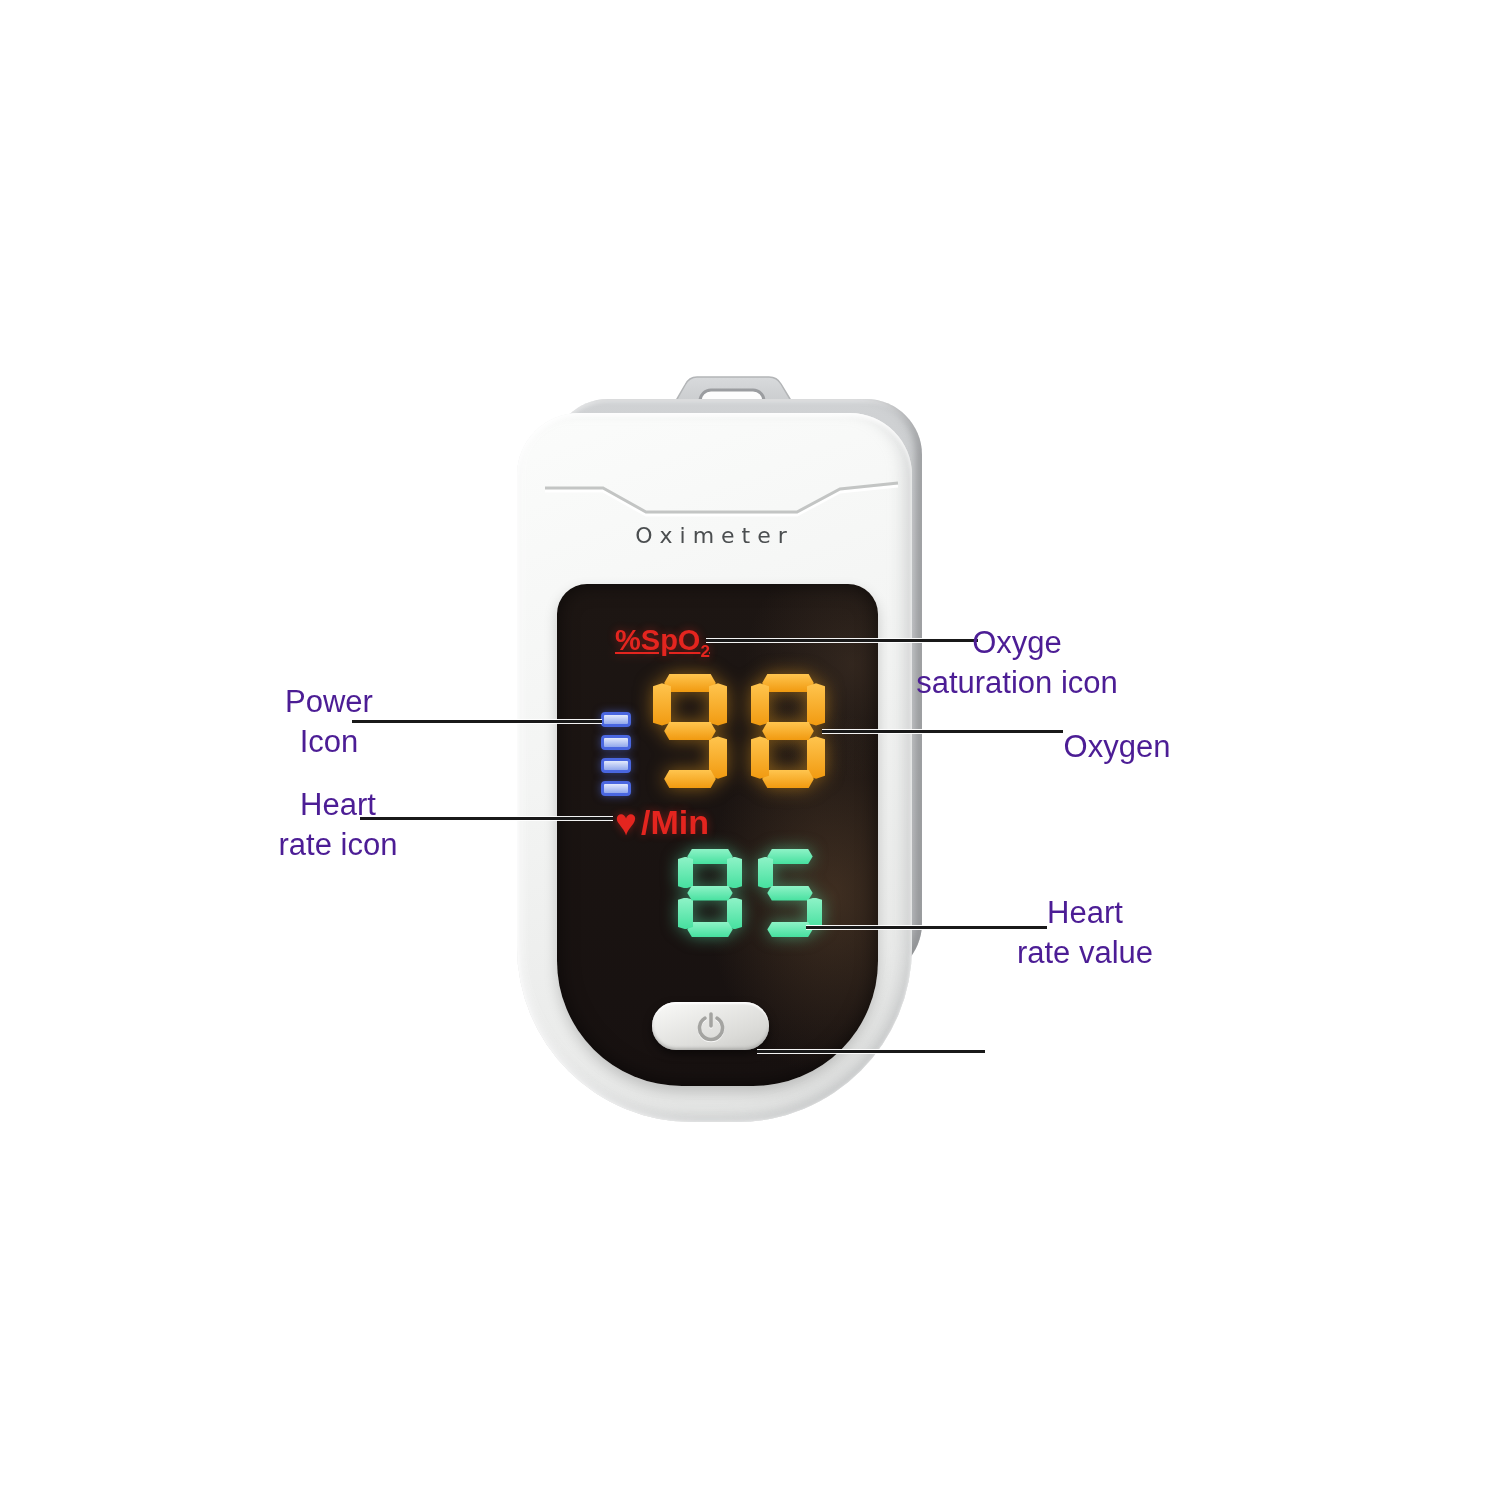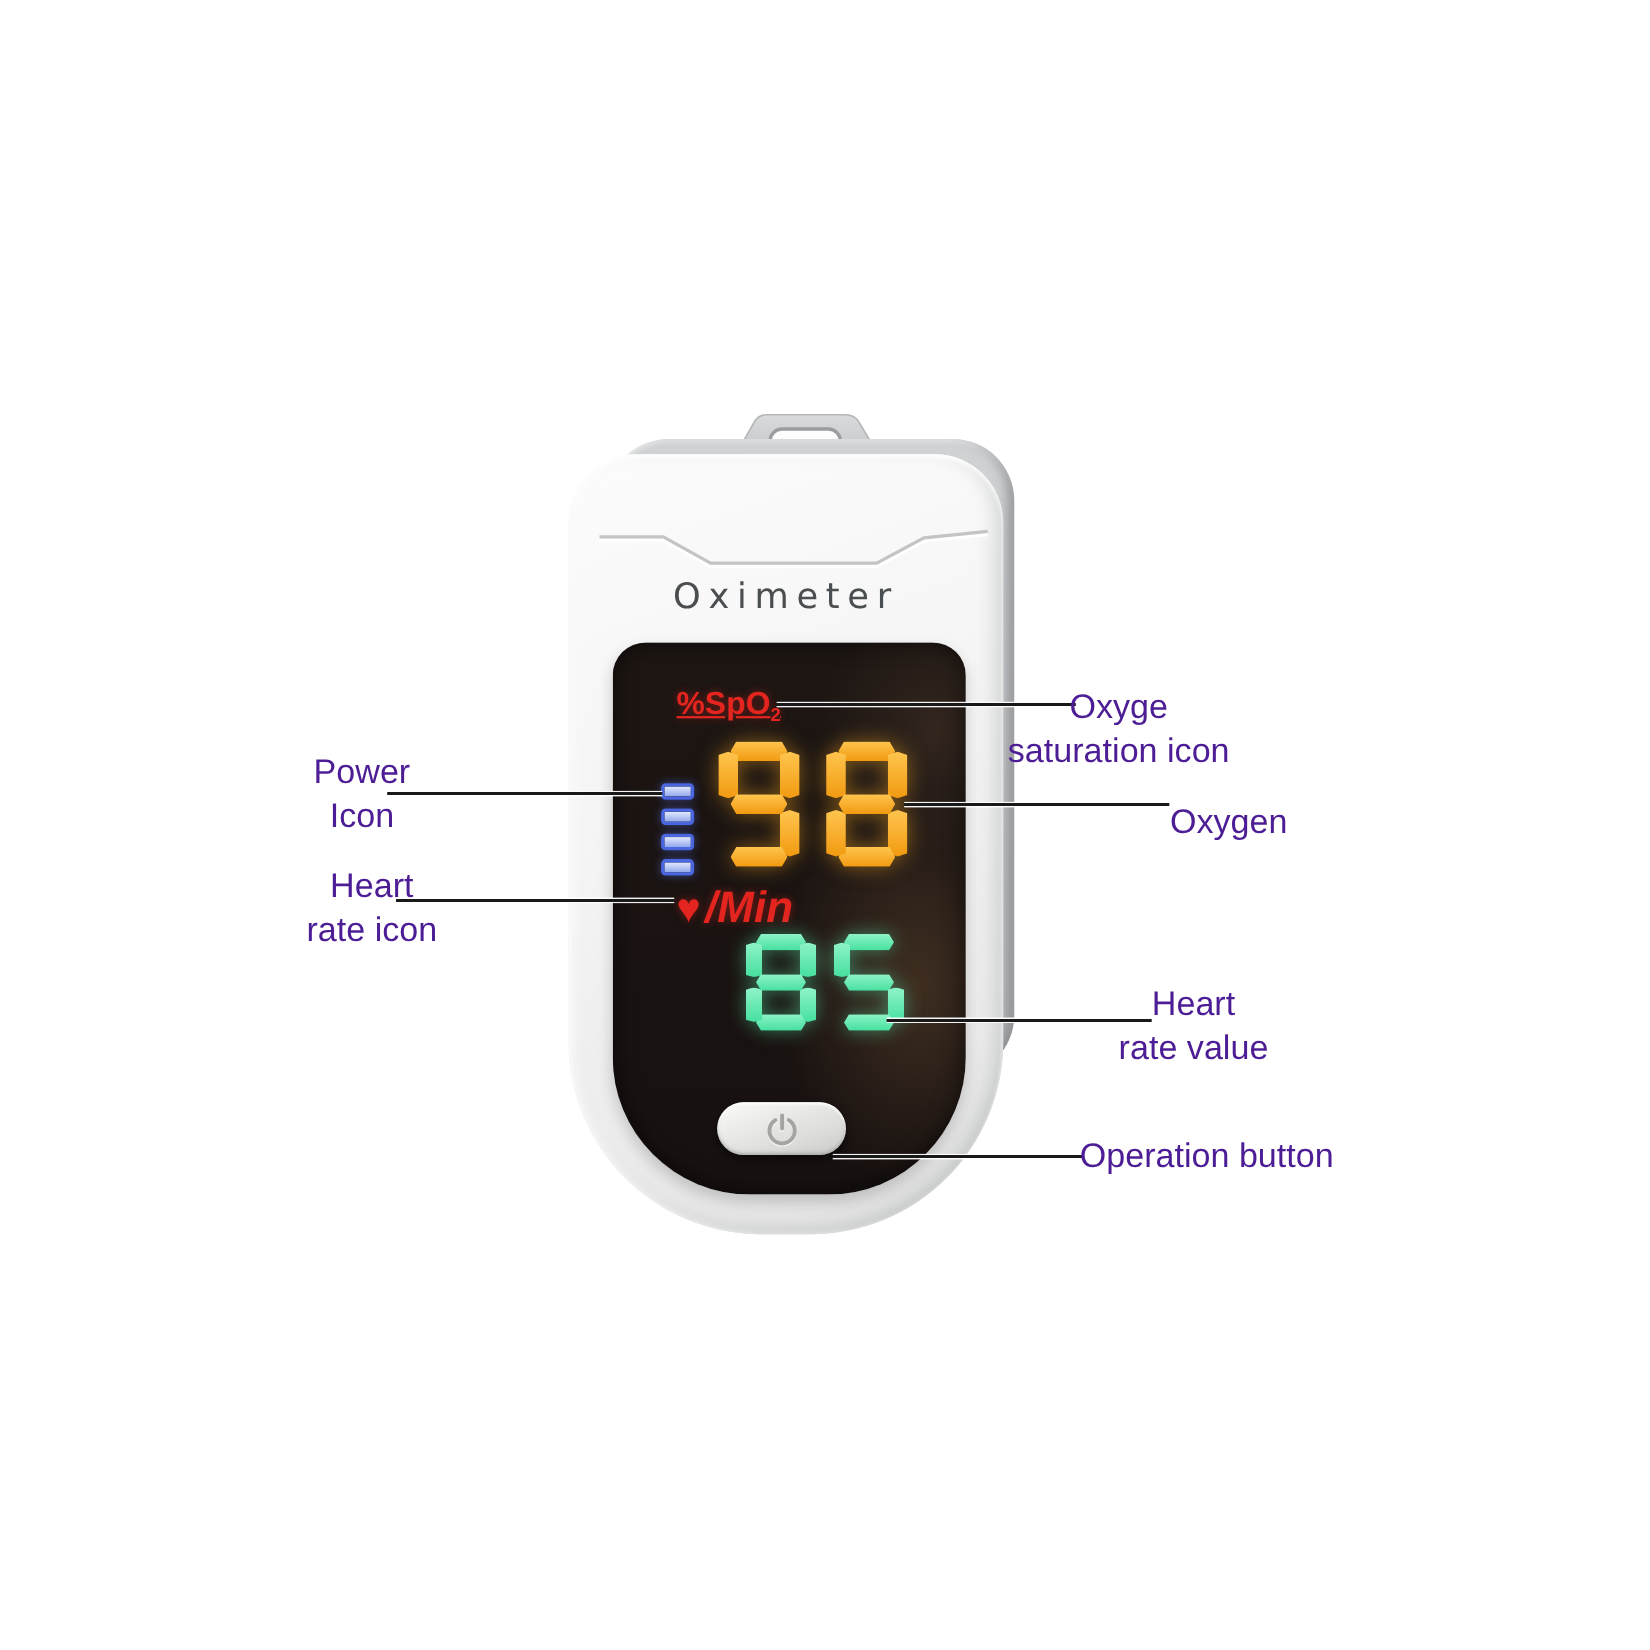--- a/index.html
+++ b/index.html
@@ -9,41 +9,41 @@
 
   
   .back-shell{left:552px;top:399px;width:370px;height:580px;border-radius:56px;
     background:linear-gradient(180deg,#d0d2d4,#b5b7b9);
     box-shadow:inset -6px -4px 10px rgba(120,122,125,.65), inset 0 3px 4px rgba(255,255,255,.55);}
   .front-shell{left:517px;top:413px;width:395px;height:709px;border-radius:62px 62px 175px 175px;
     background:linear-gradient(160deg,#fbfcfb 0%,#f3f4f3 45%,#eaebea 78%,#e0e1e0 100%);
     box-shadow:inset 0 3px 5px rgba(255,255,255,.95), inset 5px 0 9px rgba(255,255,255,.85),
                inset -8px -5px 16px rgba(165,167,169,.4), inset 0 -3px 6px rgba(190,192,194,.5);}
   .brand{left:517px;top:523px;width:395px;text-align:center;
-    font-family:"DejaVu Sans",sans-serif;font-size:32px;letter-spacing:7px;color:#4b4e50;}
+    font-family:"DejaVu Sans",sans-serif;font-size:22px;letter-spacing:7px;color:#4b4e50;}
 
   
   .display{left:557px;top:584px;width:321px;height:502px;border-radius:30px 30px 125px 125px;
     background:
       radial-gradient(180px 260px at 86% 62%, rgba(150,110,70,.30), transparent 70%),
       radial-gradient(150px 160px at 92% 16%, rgba(130,100,72,.22), transparent 72%),
       linear-gradient(180deg,#1d1613,#171110);
     box-shadow:0 6px 14px rgba(0,0,0,.18), inset 0 0 20px rgba(0,0,0,.6);}
   .spo2-label{left:58px;top:40px;font-weight:bold;font-size:29px;color:var(--c-spo2_label,#e4251f);
     text-shadow:0 0 8px rgba(230,40,30,.45);text-decoration:underline;}
   .spo2-label sub{font-size:17px;}
   .battery{left:44px;top:128px;}
   .bar{width:30px;height:15px;border-radius:4px;border:3px solid var(--c-power_bars,#4a67e0);
     box-sizing:border-box;margin-bottom:8px;
     background:linear-gradient(180deg,#e2e9fc,#92a8ec);
     box-shadow:0 0 8px rgba(80,110,235,.55);}
   .pulse-label{left:58px;top:219px;display:flex;align-items:center;gap:4px;
     color:var(--c-pulse_label,#e4251f);text-shadow:0 0 8px rgba(230,40,30,.45);}
   .pulse-label .heart{font-size:37px;line-height:34px;}
-  .pulse-label .min{font-weight:bold;font-size:40px;font-style:italic;}
+  .pulse-label .min{font-weight:bold;font-size:34px;}
 
   
   .sevenseg{display:flex;}
   .sdigit{position:relative;display:inline-block;flex:none;}
   .sseg{position:absolute;}
   .sseg.h{clip-path:polygon(10% 0,90% 0,100% 50%,90% 100%,10% 100%,0 50%);}
   .sseg.v{clip-path:polygon(0 7%,50% 0,100% 7%,100% 93%,50% 100%,0 93%);}
   .orange{filter:drop-shadow(0 0 9px rgba(246,165,30,.5));}
   .orange .sseg{background:linear-gradient(180deg,#ffc54f,#f19a10);}
   .teal{filter:drop-shadow(0 0 8px rgba(90,233,172,.5));}
@@ -176,17 +176,14 @@
     <div>Oxyge</div>
     <div>saturation icon</div>
   </div>
   <div class="note" style="left:1117px;top:727px">
     <div>Oxygen</div>
   </div>
   <div class="note" style="left:1085px;top:893px">
     <div>Heart</div>
     <div>rate value</div>
   </div>
-  <div class="note" style="left:1097px;top:1031px">
-    <div>Operation button</div>
-  </div>
 
 </div>
 
 </body></html>

